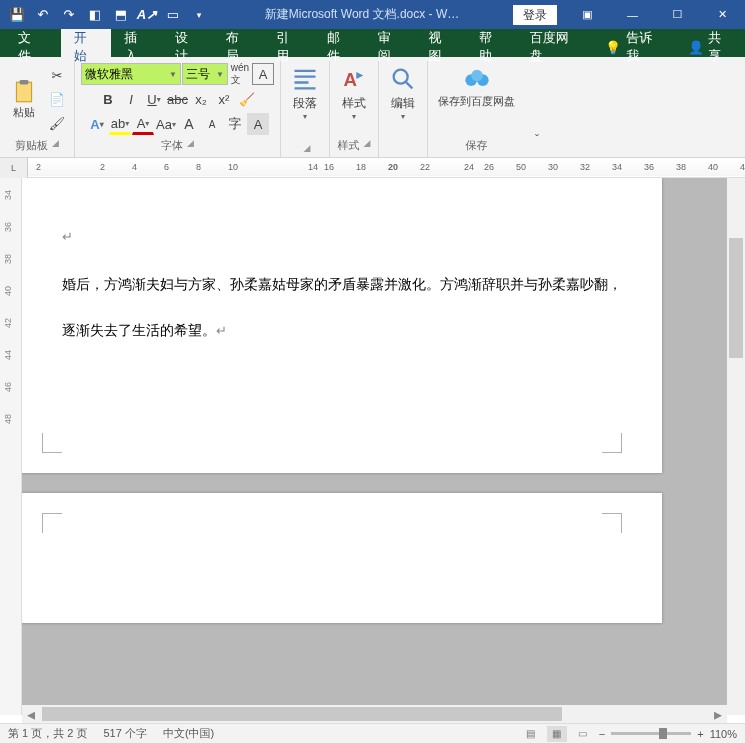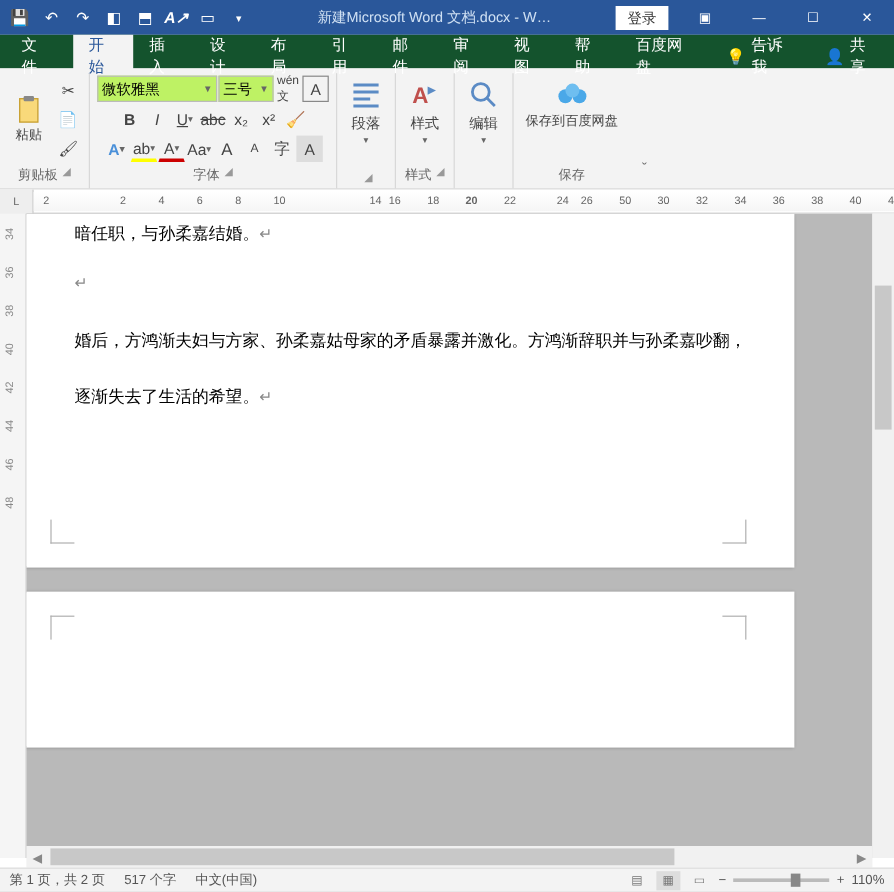--- a/index.html
+++ b/index.html
@@ -278,21 +278,20 @@
     <span class="vnum" style="top: 76px;">38</span>
     <span class="vnum" style="top: 108px;">40</span>
     <span class="vnum" style="top: 140px;">42</span>
     <span class="vnum" style="top: 172px;">44</span>
     <span class="vnum" style="top: 204px;">46</span>
     <span class="vnum" style="top: 236px;">48</span>
   </div>
 
 <div class="canvas">
   <div class="page page1">
-    <div class="ptxt" style="top:4px;left:100px"><span>暗任职，与孙柔嘉结婚。</span><span class="para-mark">↵</span></div>
     <div class="ptxt" style="top:46px;left:100px"><span class="para-mark">↵</span></div>
     <div class="ptxt" style="top:94px;left:100px;right:40px">婚后，方鸿渐夫妇与方家、孙柔嘉姑母家的矛盾暴露并激化。方鸿渐辞职并与孙柔嘉吵翻，</div>
     <div class="ptxt" style="top:140px;left:100px"><span>逐渐失去了生活的希望。</span><span class="para-mark">↵</span></div>
     <div class="corner bl"></div>
     <div class="corner br"></div>
   </div>
   <div class="page page2">
     <div class="corner tl"></div>
     <div class="corner tr"></div>
   </div>

